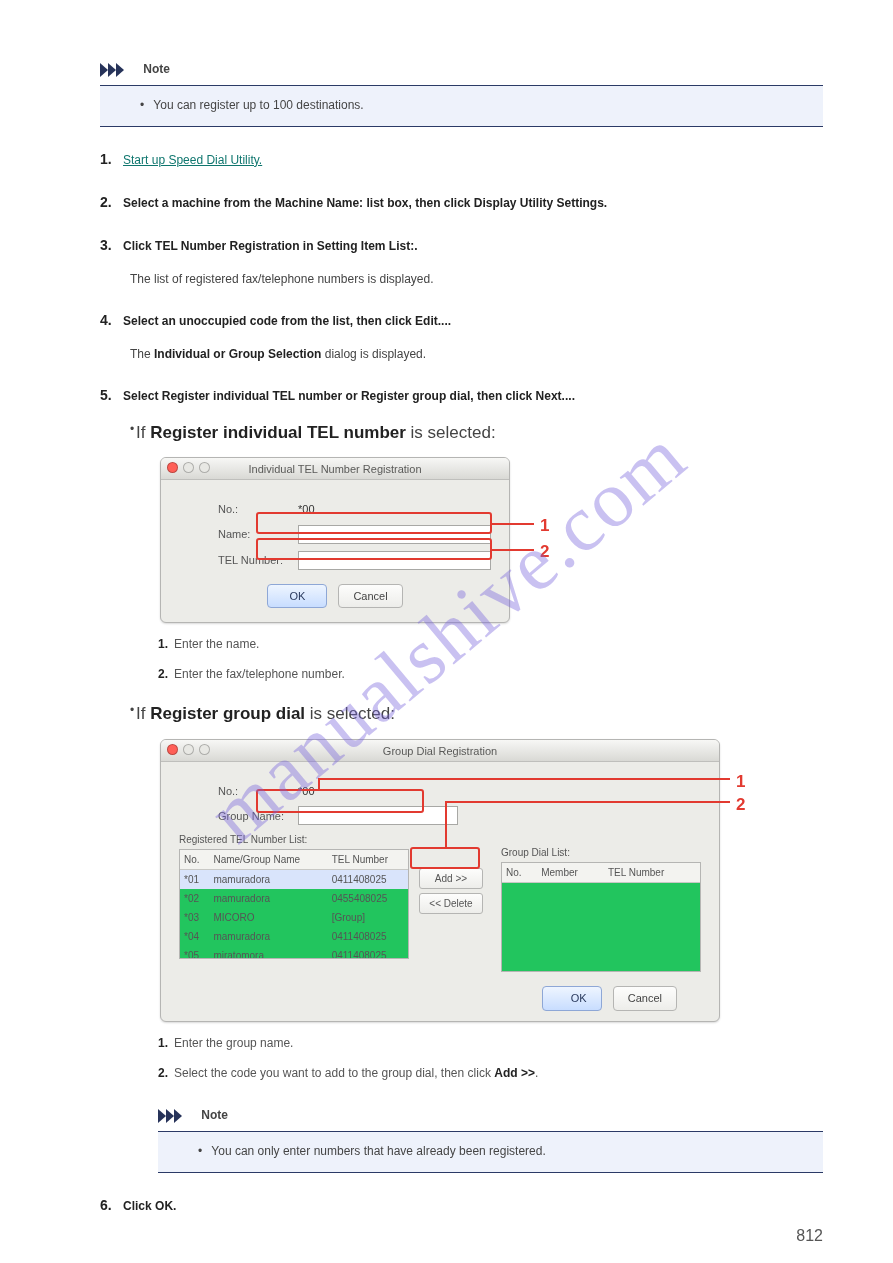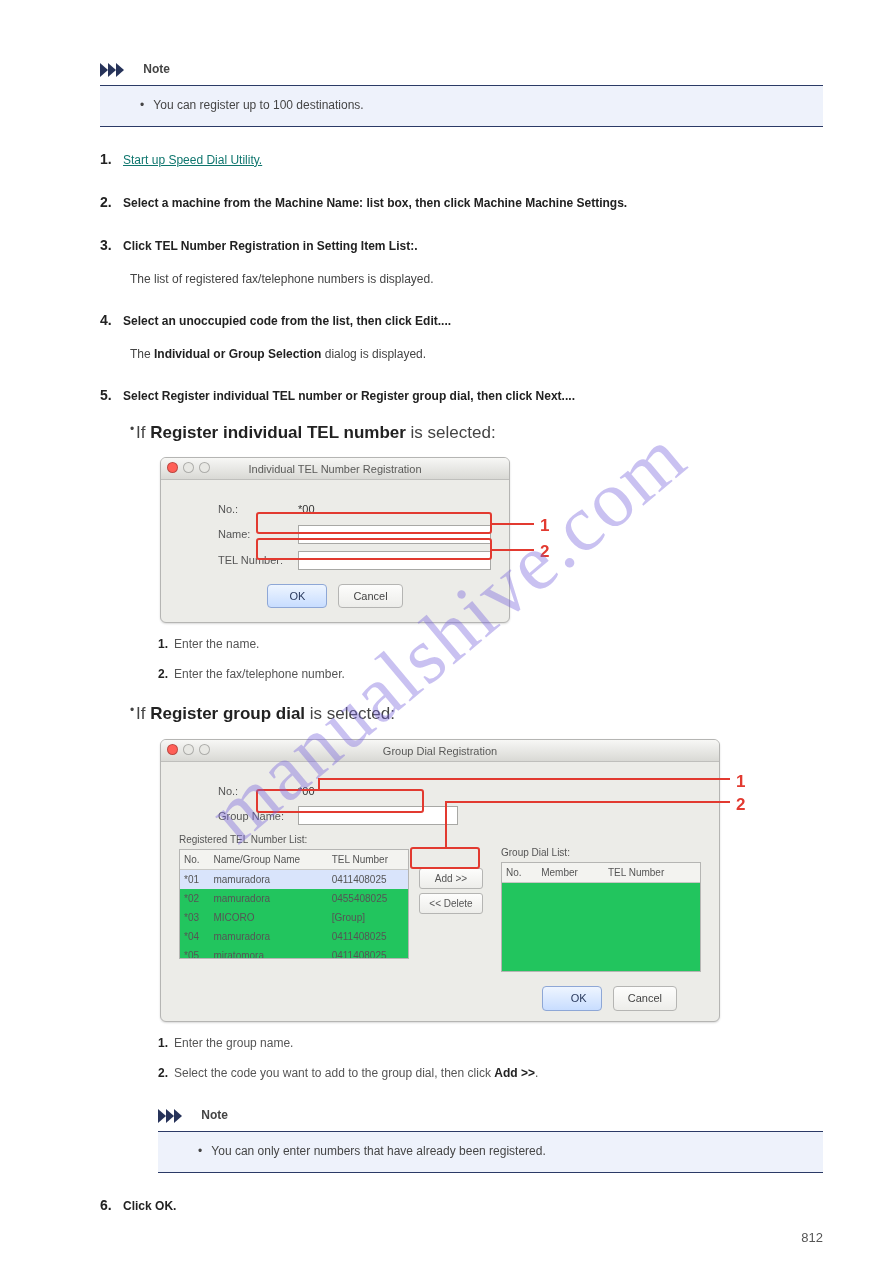--- a/index.html
+++ b/index.html
@@ -104,21 +104,21 @@
     background:linear-gradient(#fdfdfc,#ededea); font-size:10px; color:#555; margin:4px 0;
   }
   .watermark {
     position:absolute; left:50%; top:50%;
     transform: translate(-50%,-50%) rotate(-40deg);
     font-size:80px; color:rgba(120,100,220,.40);
     font-family: Georgia, 'Times New Roman', serif;
     letter-spacing:2px; pointer-events:none; white-space:nowrap;
     z-index:50;
   }
-  .footer-num { position:absolute; bottom:22px; right:70px; font-size:13px; color:#555; }
+  .footer-num { position:absolute; bottom:22px; right:70px; font-size:16px; color:#555; }
 </style>
 </head>
 <body>
 
 <div class="watermark">manualshive.com</div>
 
 <div class="page">
 
   <div>
     <span class="chev-icon">
@@ -139,21 +139,21 @@
     </div>
   </div>
 
   <div class="step-block">
     <span class="step-num">1.</span>
     <a class="link">Start up Speed Dial Utility.</a>
   </div>
 
   <div class="step-block">
     <span class="step-num">2.</span>
-    <span class="step-text">Select a machine from the <span class="bold">Machine Name:</span> list box, then click <span class="bold">Machine Machine Settings</span>.</span>
+    <span class="step-text">Select a machine from the <span class="bold">Machine Name:</span> list box, then click <span class="bold">Display Utility Settings</span>.</span>
   </div>
 
   <div class="step-block">
     <span class="step-num">3.</span>
     <span class="step-text">Click <span class="bold">TEL Number Registration</span> in <span class="bold">Setting Item List:</span>.</span>
   </div>
   <div class="body-text">The list of registered fax/telephone numbers is displayed.</div>
 
   <div class="step-block">
     <span class="step-num">4.</span>

